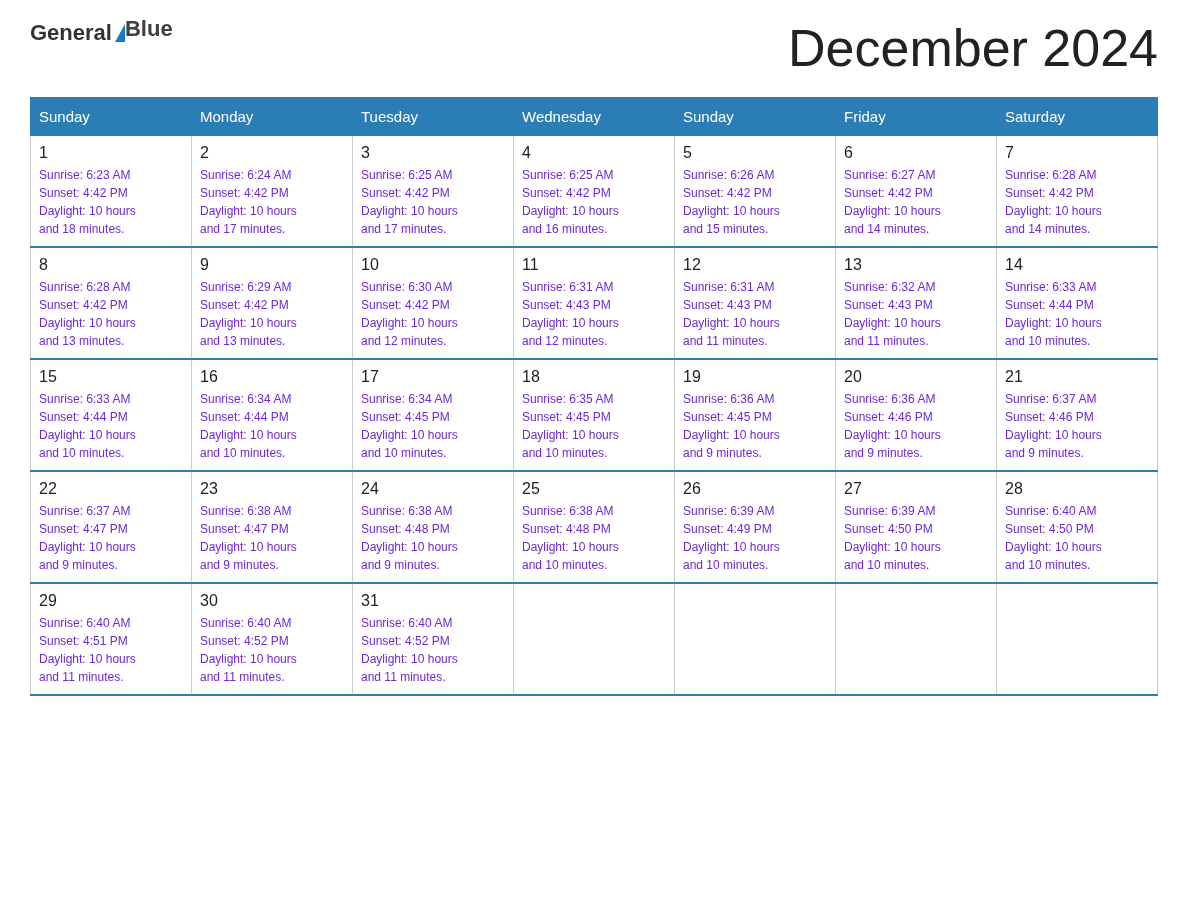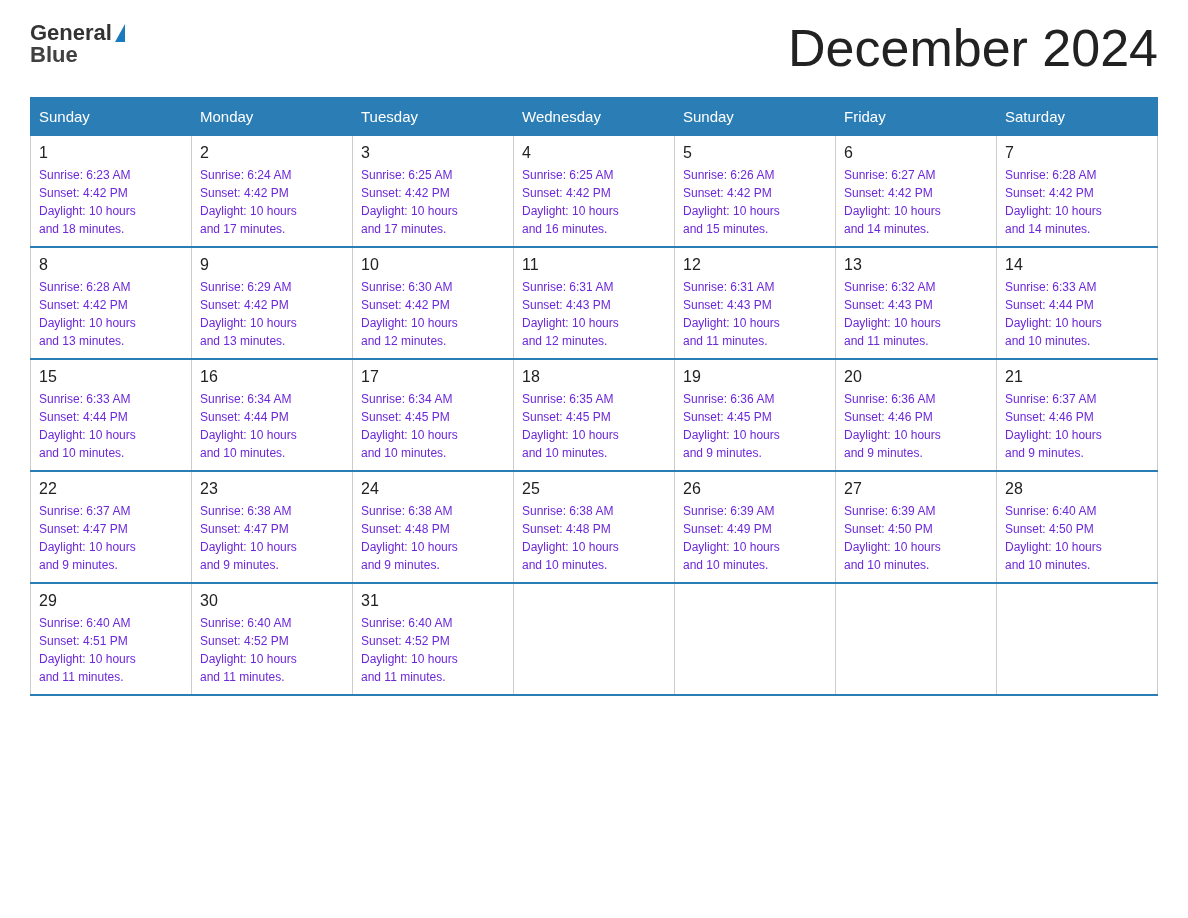--- a/index.html
+++ b/index.html
@@ -66,21 +66,21 @@
     .day-info {
       font-size: 12px;
       color: #6d28d9;
       line-height: 1.5;
     }
     .empty-cell {
       background: #fff;
     }
     .logo-wrapper {
       display: flex;
-      flex-direction: column;
+      flex-direction: row;
       align-items: flex-start;
     }
     .logo-line1 {
       display: flex;
       align-items: center;
     }
     .logo-line1 .general-text {
       font-size: 22px;
       font-weight: bold;
       color: #333;

